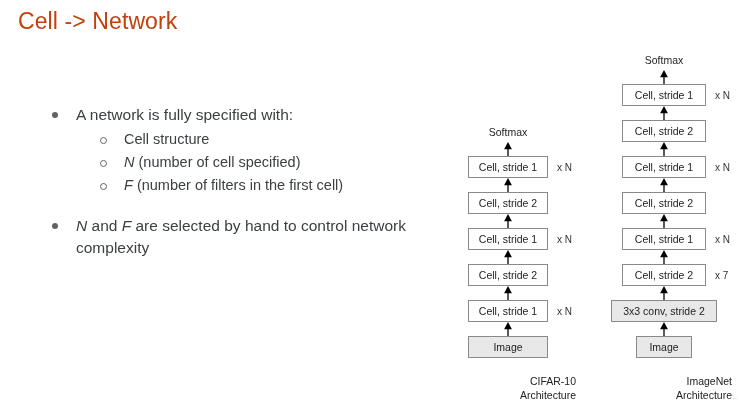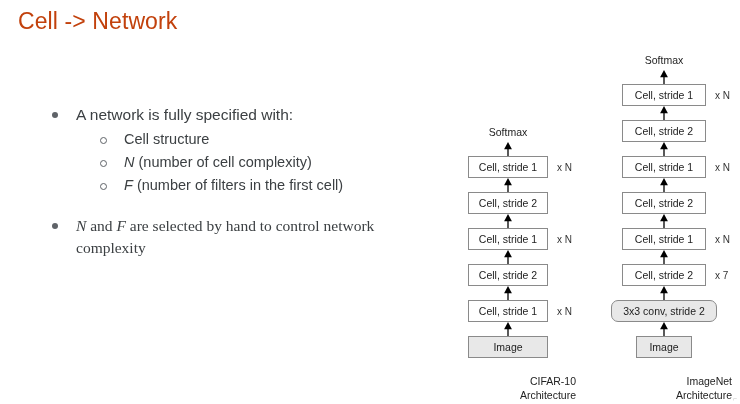--- a/index.html
+++ b/index.html
@@ -33,21 +33,21 @@
     position: absolute;
     left: 52px;
     top: 104px;
     width: 390px;
   }
   .bullet-row {
     display: flex;
     align-items: flex-start;
     margin-bottom: 17px;
   }
-  .bullet-row:last-child { margin-bottom: 12px; font-family: Liberation Serif, serif; }
+  .bullet-row:last-child { margin-bottom: 12px; }
 
   .dot {
     flex: 0 0 auto;
     width: 6px;
     height: 6px;
     border-radius: 50%;
     background: #5f6368;
     margin-top: 8px;
     margin-right: 18px;
   }
@@ -172,21 +172,21 @@
     <span class="dot"></span>
     <div>
       <div class="bullet-text">A network is fully specified with:</div>
       <div class="subs">
         <div class="sub-row">
           <span class="circle"></span>
           <div class="sub-text"><em></em><span>Cell structure</span></div>
         </div>
         <div class="sub-row">
           <span class="circle"></span>
-          <div class="sub-text"><em>N</em><span> (number of cell complexity)</span></div>
+          <div class="sub-text"><em>N</em><span> (number of cell specified)</span></div>
         </div>
         <div class="sub-row">
           <span class="circle"></span>
           <div class="sub-text"><em>F</em><span> (number of filters in the first cell)</span></div>
         </div>
       </div>
     </div>
   </div>
 
   <div class="bullet-row">
@@ -278,21 +278,21 @@
         <span>Image</span>
       </div>
     </div>
     <div class="arrow" style="position: absolute; top: 322px; left: 61px;">
       <svg width="14" height="14" viewBox="0 0 14 14">
         <line x1="7" y1="14" x2="7" y2="5" stroke="#000" stroke-width="1.3"></line>
         <polygon points="7,0 3.1,7.2 10.9,7.2" fill="#000"></polygon>
       </svg>
     </div>
     <div class="node-row" style="position: absolute; top: 300px; left: 15px; margin: 0px;">
-      <div class="box shaded" style="width: 106px; border-radius: 7px;">
+      <div class="box shaded" style="width: 106px;">
         <span>3x3 conv, stride 2</span>
       </div>
     </div>
     <div class="arrow" style="position: absolute; top: 286px; left: 61px;">
       <svg width="14" height="14" viewBox="0 0 14 14">
         <line x1="7" y1="14" x2="7" y2="5" stroke="#000" stroke-width="1.3"></line>
         <polygon points="7,0 3.1,7.2 10.9,7.2" fill="#000"></polygon>
       </svg>
     </div>
     <div class="node-row" style="position: absolute; top: 264px; left: 26px; margin: 0px;">

